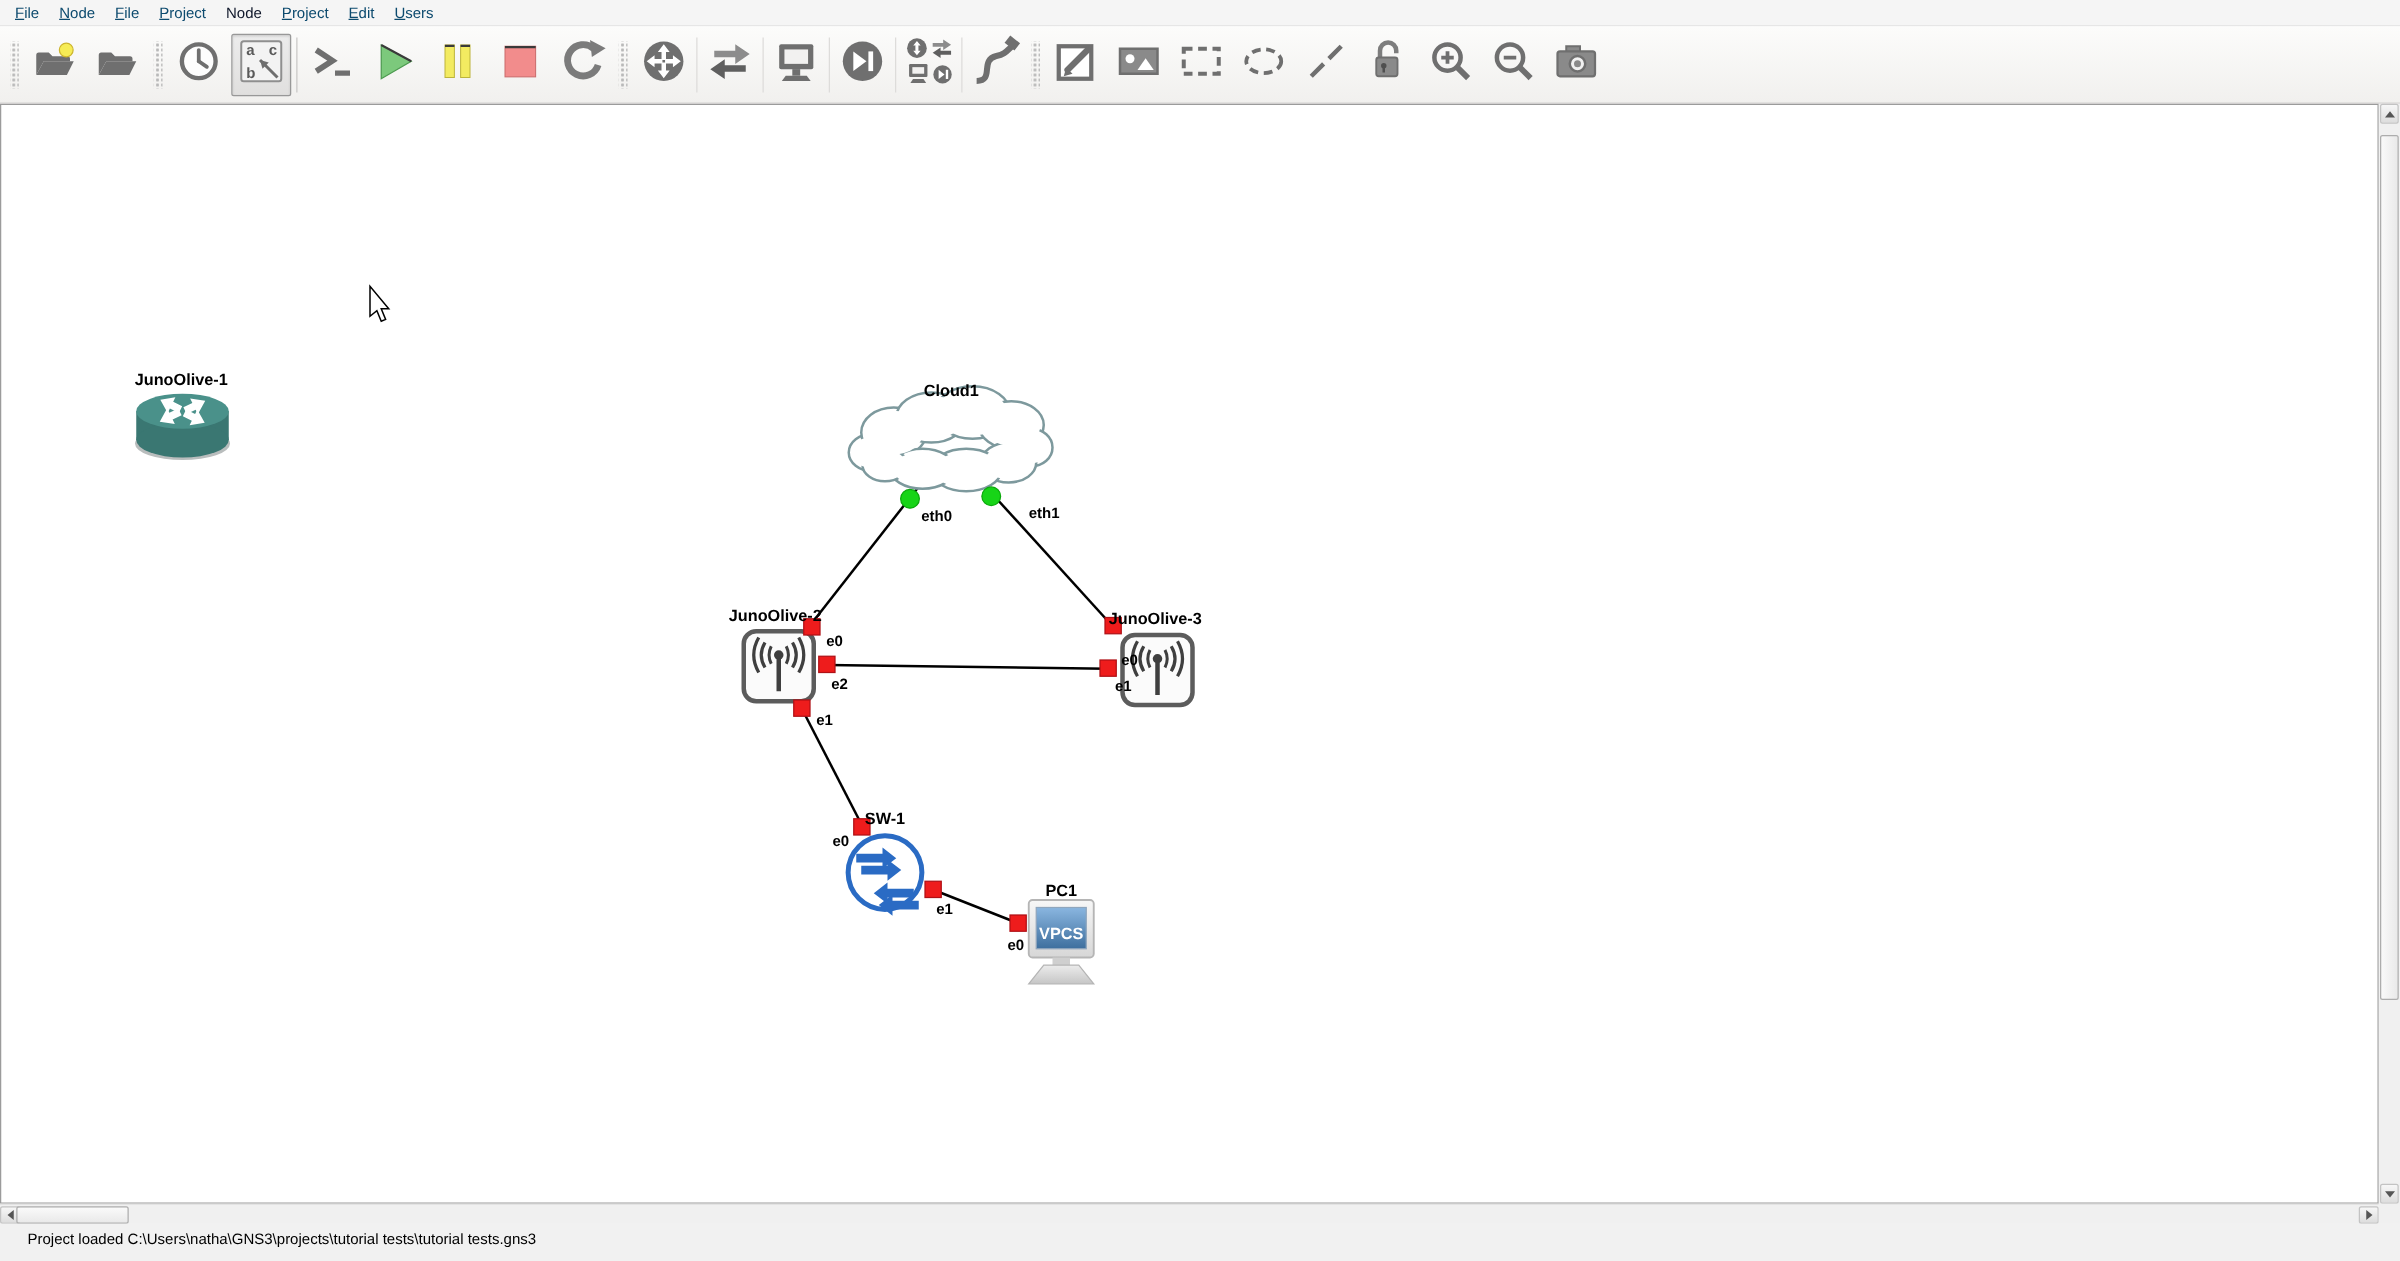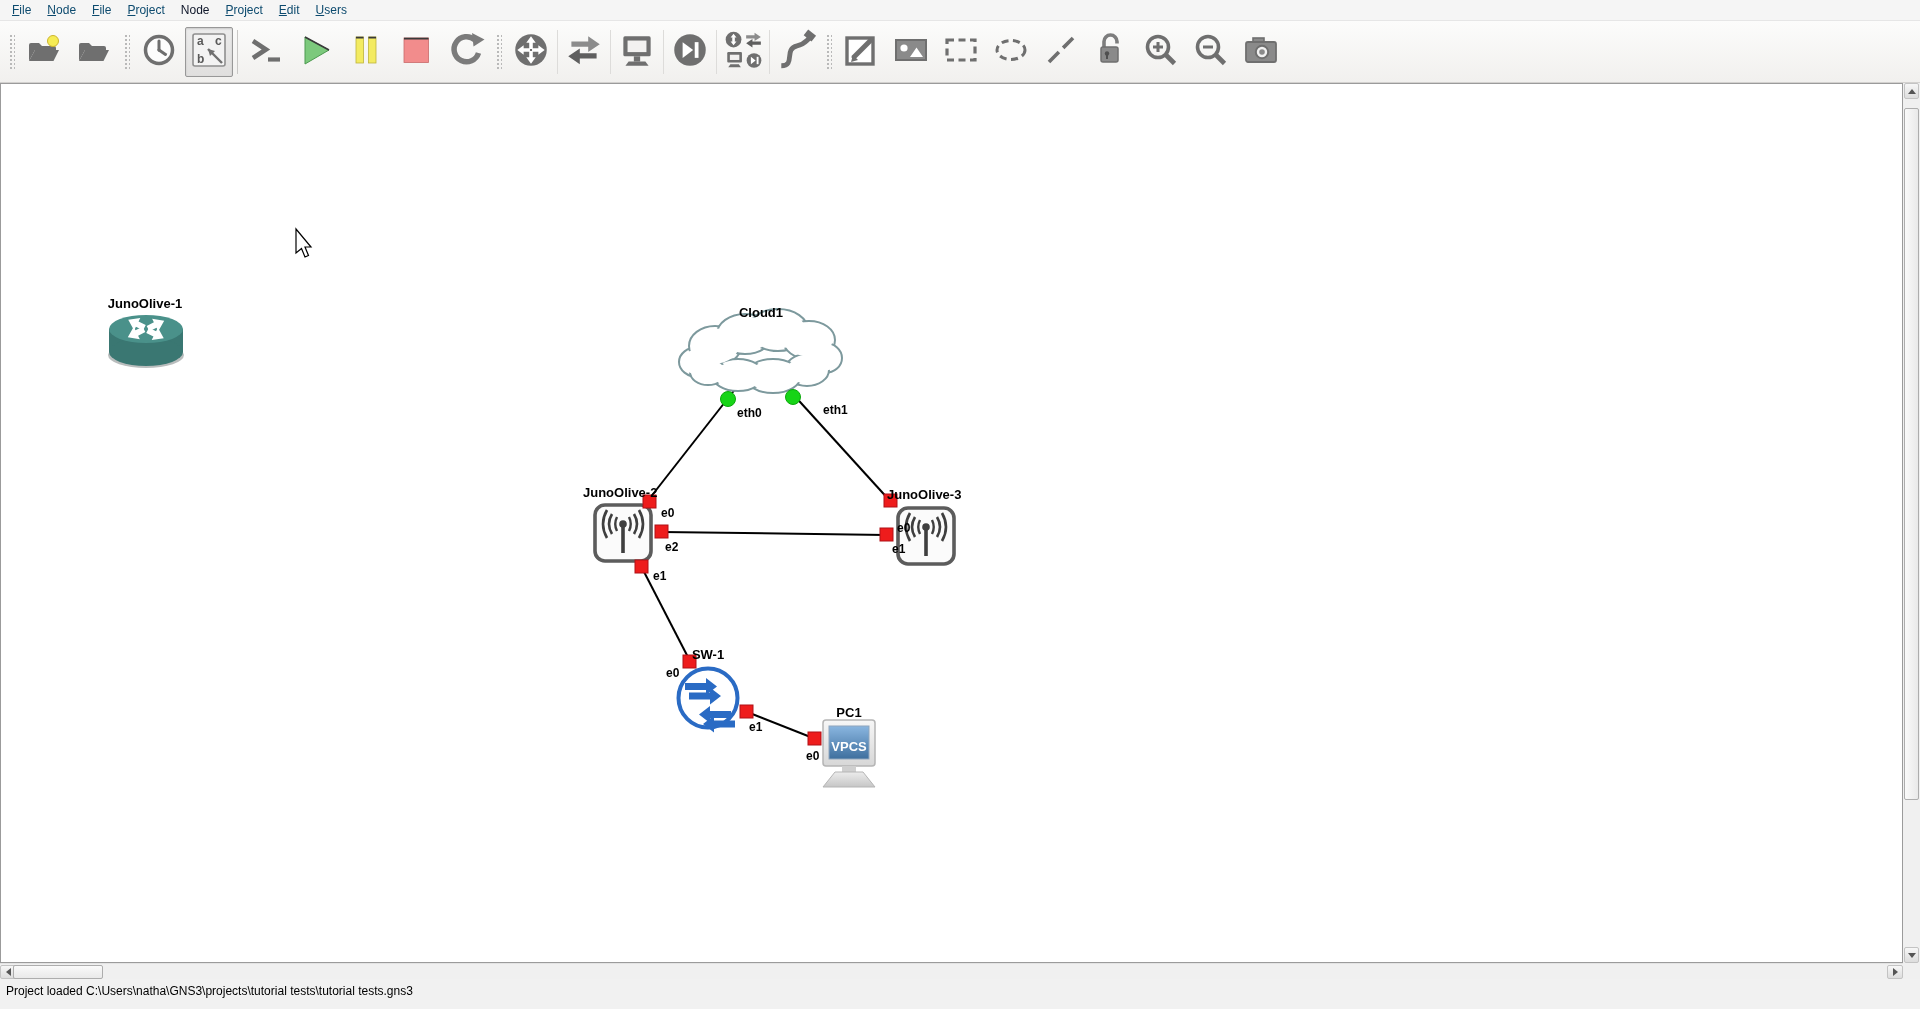--- a/index.html
+++ b/index.html
@@ -50,21 +50,21 @@
   .tri-down  { width:0;height:0;border-left:4px solid transparent;border-right:4px solid transparent;border-top:5px solid #555; }
   .tri-left  { width:0;height:0;border-top:4px solid transparent;border-bottom:4px solid transparent;border-right:5px solid #555; }
   .tri-right { width:0;height:0;border-top:4px solid transparent;border-bottom:4px solid transparent;border-left:5px solid #555; }
   .v-thumb { position:absolute; left:1px; top:25px; width:15px; height:692px;
              background:linear-gradient(90deg,#fafafa,#e9e9e9); border:1px solid #adadad; border-radius:2px; }
   .h-thumb { position:absolute; top:1px; left:13px; width:90px; height:14px;
              background:linear-gradient(#fafafa,#e9e9e9); border:1px solid #adadad; border-radius:2px; }
 
   
   .statusbar { position:absolute; top:979px; left:0; width:1920px; height:30px; background:#f1f1f1;
-               font-size:12px; color:#000; padding:5px 0 0 6px; }
+               font-size:12px; color:#000; padding:5px 0 0 22px; }
 </style>
 </head>
 <body>
 
 <div class="menubar">
   <span class="menu-item">File</span>
   <span class="menu-item">Node</span>
   <span class="menu-item">File</span>
   <span class="menu-item">Project</span>
   <span class="menu-item disabled">Node</span>

